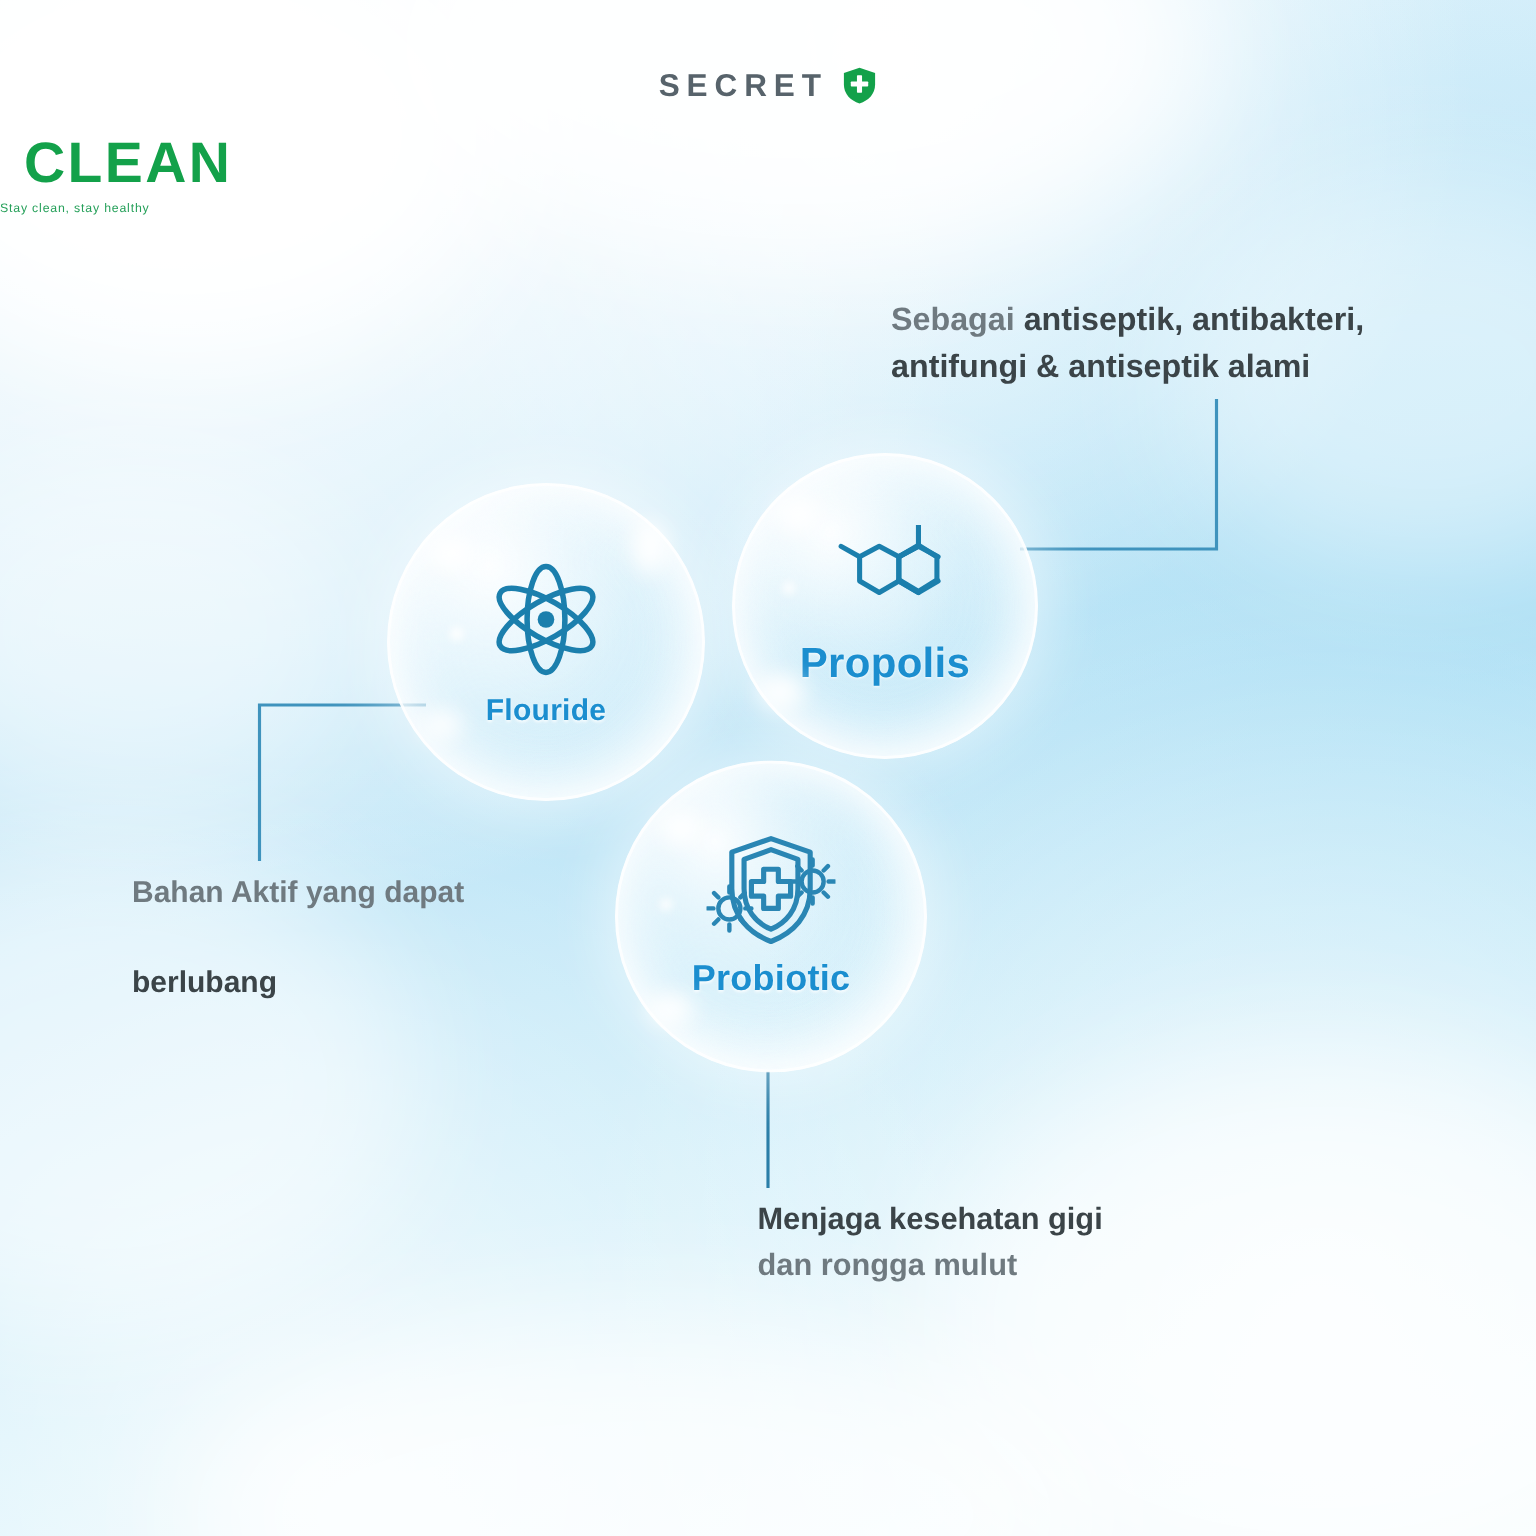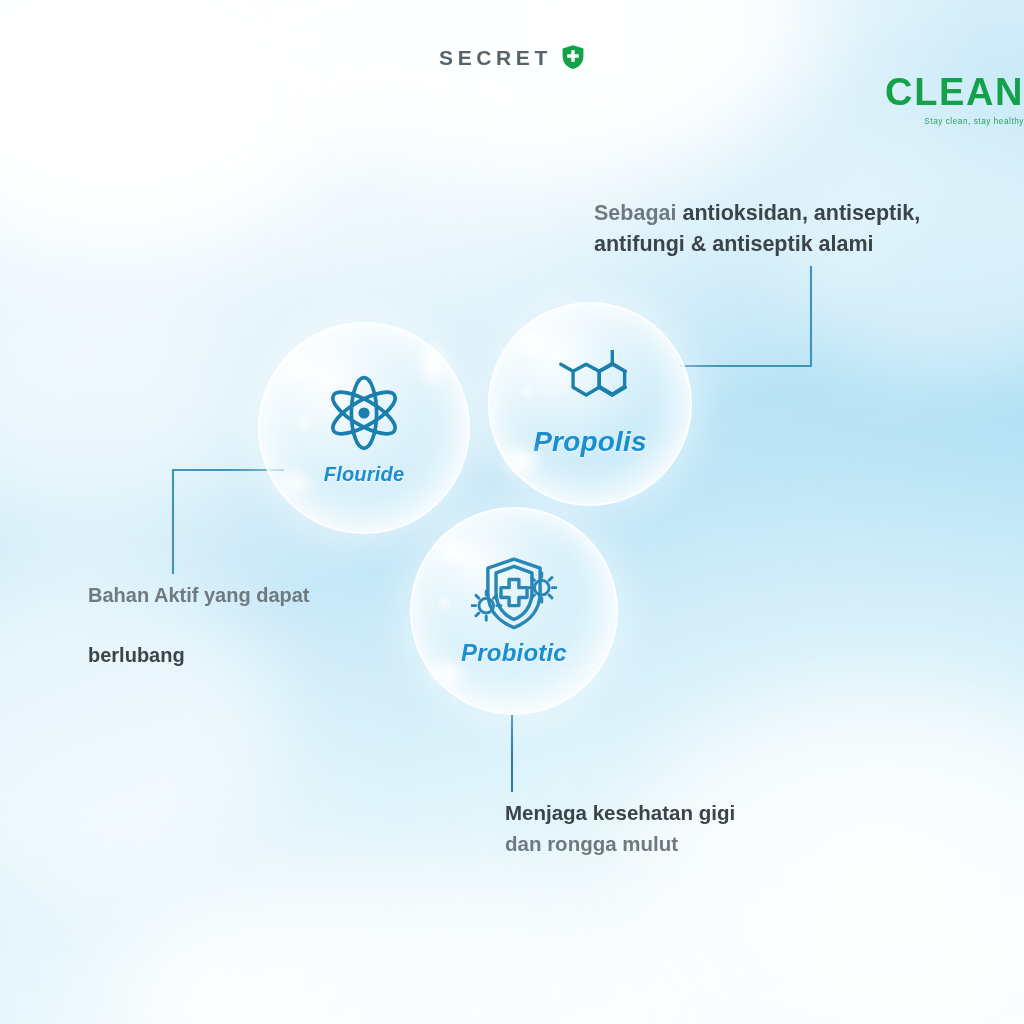--- a/index.html
+++ b/index.html
@@ -26,48 +26,48 @@
   .cloud{position:absolute;border-radius:50%;filter:blur(42px);pointer-events:none;}
   .c1{left:-90px;top:-60px;width:430px;height:300px;background:rgba(255,255,255,.95);}
   .c2{left:250px;top:-110px;width:560px;height:280px;background:rgba(255,255,255,.85);}
   .c3{left:-140px;top:560px;width:420px;height:330px;background:rgba(255,255,255,.55);}
   .c4{left:620px;top:700px;width:520px;height:360px;background:rgba(255,255,255,.62);}
   .c5{left:120px;top:880px;width:620px;height:260px;background:rgba(255,255,255,.70);}
   .c6{left:780px;top:120px;width:340px;height:260px;background:rgba(255,255,255,.45);}
   .c7{left:-60px;top:300px;width:300px;height:240px;background:rgba(255,255,255,.40);}
 
   
-  .logo{position:absolute;left:0;right:0;top:44px;text-align:right;}
+  .logo{position:absolute;left:0;right:0;top:44px;text-align:left;}
   .logo-top{
     display:flex;align-items:center;justify-content:center;gap:9px;
     line-height:1;
   }
   .logo-secret{
     font-size:21px;font-weight:700;letter-spacing:4.6px;color:#57636b;
   }
   .shield{display:block;}
   .logo-clean{
     font-size:38px;font-weight:700;letter-spacing:1.6px;color:#13a14a;
-    line-height:1;margin-top:3px;
+    line-height:1;margin-top:20px;padding-left:16px;
   }
   .logo-tag{
     font-size:8.2px;letter-spacing:.55px;color:#26a05a;margin-top:6px;
   }
 
   
   .bubble{
     position:absolute;border-radius:50%;
     background:
       radial-gradient(circle at 32% 26%, rgba(255,255,255,.92) 0%, rgba(255,255,255,.42) 26%, rgba(255,255,255,.14) 46%, rgba(255,255,255,.05) 62%, rgba(255,255,255,.0) 72%),
       radial-gradient(circle at 50% 50%, rgba(236,250,255,.30) 0%, rgba(224,246,255,.22) 62%, rgba(255,255,255,.55) 88%, rgba(255,255,255,.92) 97%, rgba(255,255,255,.30) 100%);
     box-shadow:
       inset 0 0 34px 12px rgba(255,255,255,.72),
       inset -10px -14px 40px rgba(255,255,255,.55),
       0 0 36px 10px rgba(255,255,255,.42);
-    display:flex;flex-direction:column;align-items:center;justify-content:center;font-style:italic;
+    display:flex;flex-direction:column;align-items:center;justify-content:center;
   }
   .bubble::after{
     content:"";position:absolute;left:0;top:0;right:0;bottom:0;border-radius:50%;
     box-shadow:inset 0 0 0 2px rgba(255,255,255,.75);
     pointer-events:none;
   }
   .spark{position:absolute;border-radius:50%;background:rgba(255,255,255,.95);filter:blur(3px);}
   .spark-b{filter:blur(7px);}
 
   .b-flouride{left:258px;top:322px;width:212px;height:212px;}
@@ -187,21 +187,21 @@
       <g fill="none" stroke="#2a86b4" stroke-width="3.6" stroke-linecap="round">
         <circle cx="18" cy="62" r="9"></circle>
         <path d="M18 49 v-5 M18 75 v5 M5 62 h-5 M31 62 h5 M9 53 l-3.5-3.5 M27 71 l3.5 3.5 M27 53 l3.5-3.5 M9 71 l-3.5 3.5"></path>
       </g>
     </svg>
     <div class="blabel">Probiotic</div>
   </div>
 
   <div class="callout callout-propolis">
     <span class="ct-light">Sebagai</span>
-    <span class="ct-bold">antioksidan, antiseptik,</span><br>
+    <span class="ct-bold">antiseptik, antibakteri,</span><br>
     <span class="ct-bold">antifungi &amp; antiseptik alami</span>
   </div>
 
   <div class="callout callout-flouride">
     <span class="ct-light">Bahan Aktif yang dapat</span><br>
     <br>
     <span class="ct-bold">berlubang</span>
   </div>
 
   <div class="callout callout-probiotic">

